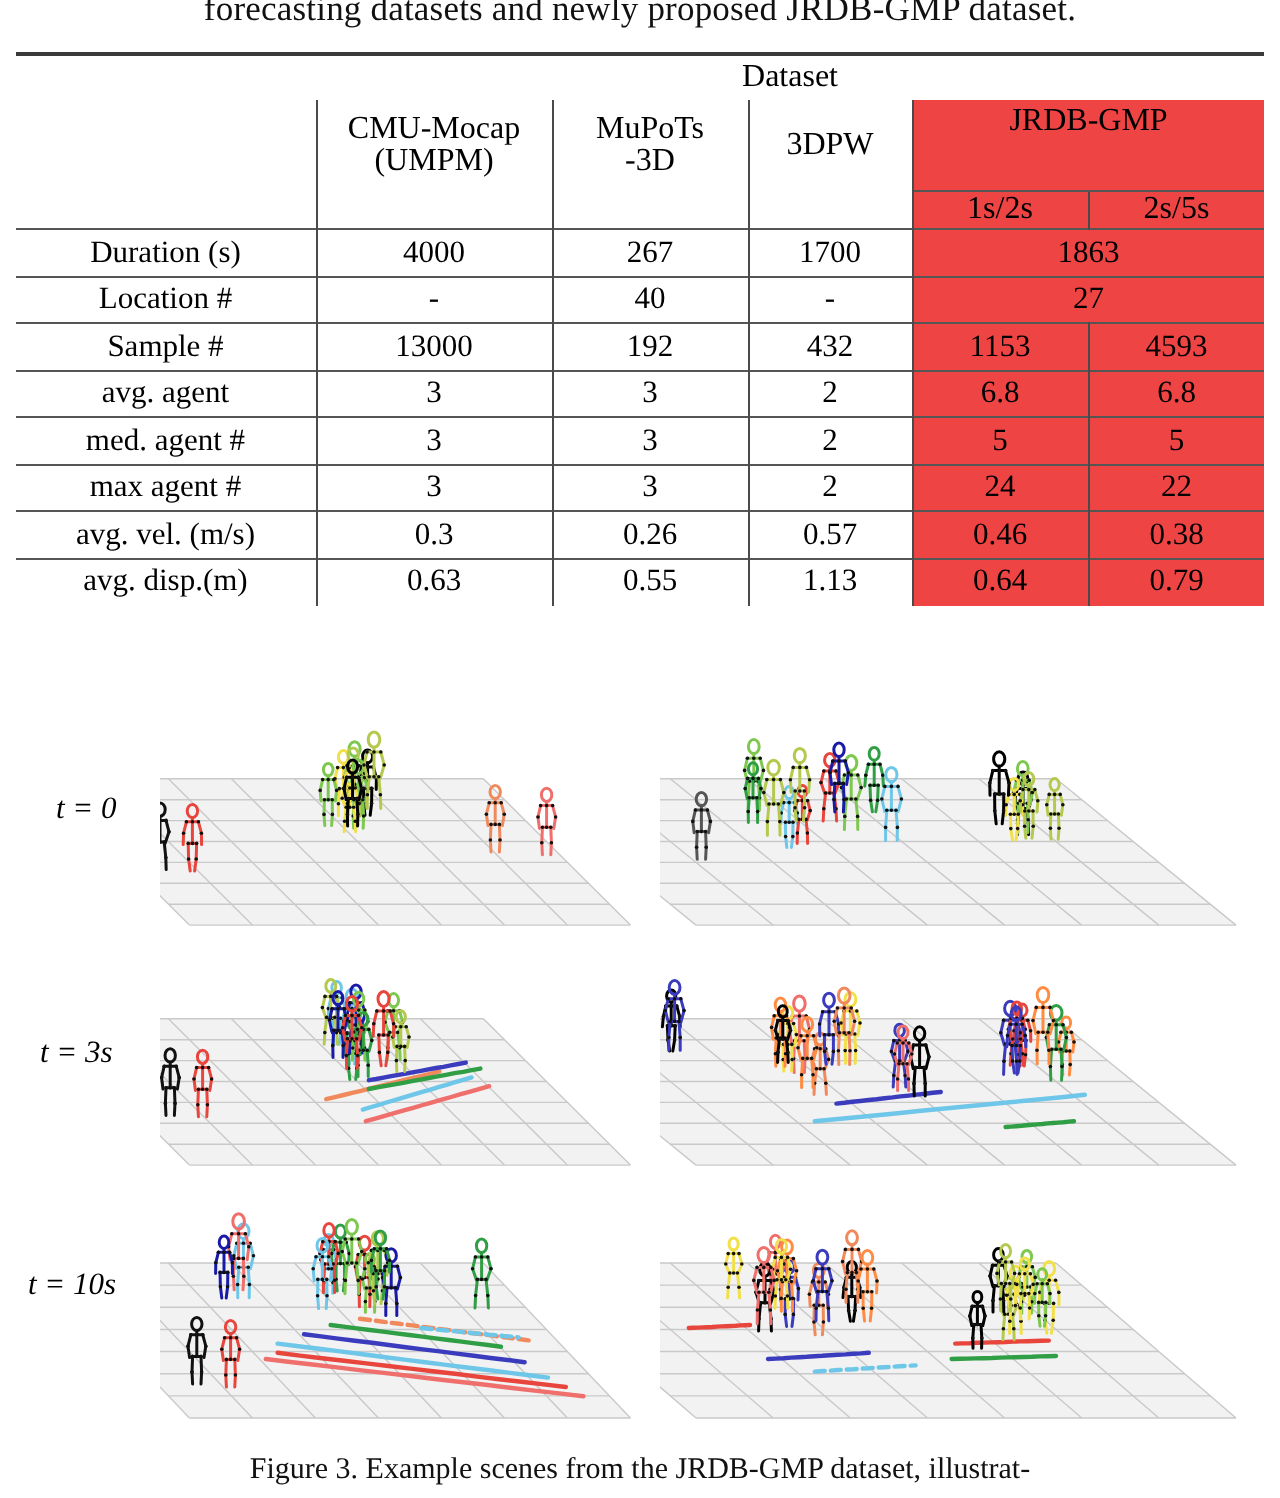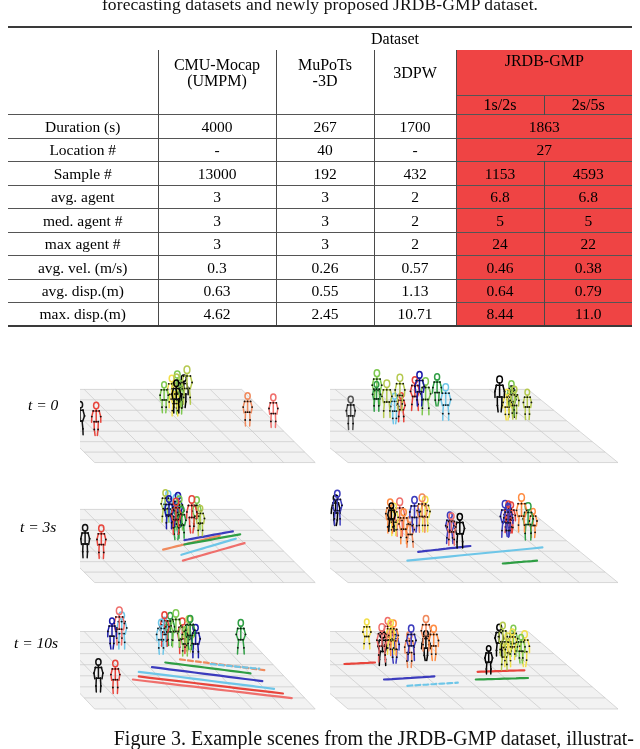--- a/index.html
+++ b/index.html
@@ -52,21 +52,21 @@
   .figure { position: absolute; left: 0; top: 346px; width: 640px; height: 376px; }
   .tlabel {
     position: absolute; font-style: italic; font-size: 15.5px;
     font-family: "Liberation Serif", serif; white-space: nowrap; text-align: right;
   }
   .panel { position: absolute; overflow: hidden; }
   .panel svg { display: block; }
 
   .caption {
     position: absolute; left: 6px; top: 727px; width: 628px;
-    font-size: 20px; text-align: right; white-space: nowrap; color: #111;
+    font-size: 15px; text-align: center; white-space: nowrap; color: #111;
   }
 </style>
 </head>
 <body>
 
 <div id="page">
 
   <div class="toptext">forecasting datasets and newly proposed JRDB-GMP dataset.</div>
 
   <div class="tablewrap">
@@ -164,28 +164,20 @@
             <td class="shade">0.38</td>
           </tr>
           <tr class="brow rule-mid">
             <td>avg. disp.(m)</td>
             <td class="vl vr">0.63</td>
             <td class="vr">0.55</td>
             <td class="vr">1.13</td>
             <td class="shade vr">0.64</td>
             <td class="shade">0.79</td>
           </tr>
-          <tr class="brow rule-mid rule-bottom">
-            <td>max. disp.(m)</td>
-            <td class="vl vr">4.62</td>
-            <td class="vr">2.45</td>
-            <td class="vr">10.71</td>
-            <td class="shade vr">8.44</td>
-            <td class="shade">11.0</td>
-          </tr>
         </tbody>
     </table>
   </div>
 
   <div class="figure">
 
     <div class="tlabel" style="left:28px; top:50px;">t = 0</div>
     <div class="tlabel" style="left:20px; top:172px;">t = 3s</div>
     <div class="tlabel" style="left:14px; top:288px;">t = 10s</div>
 

